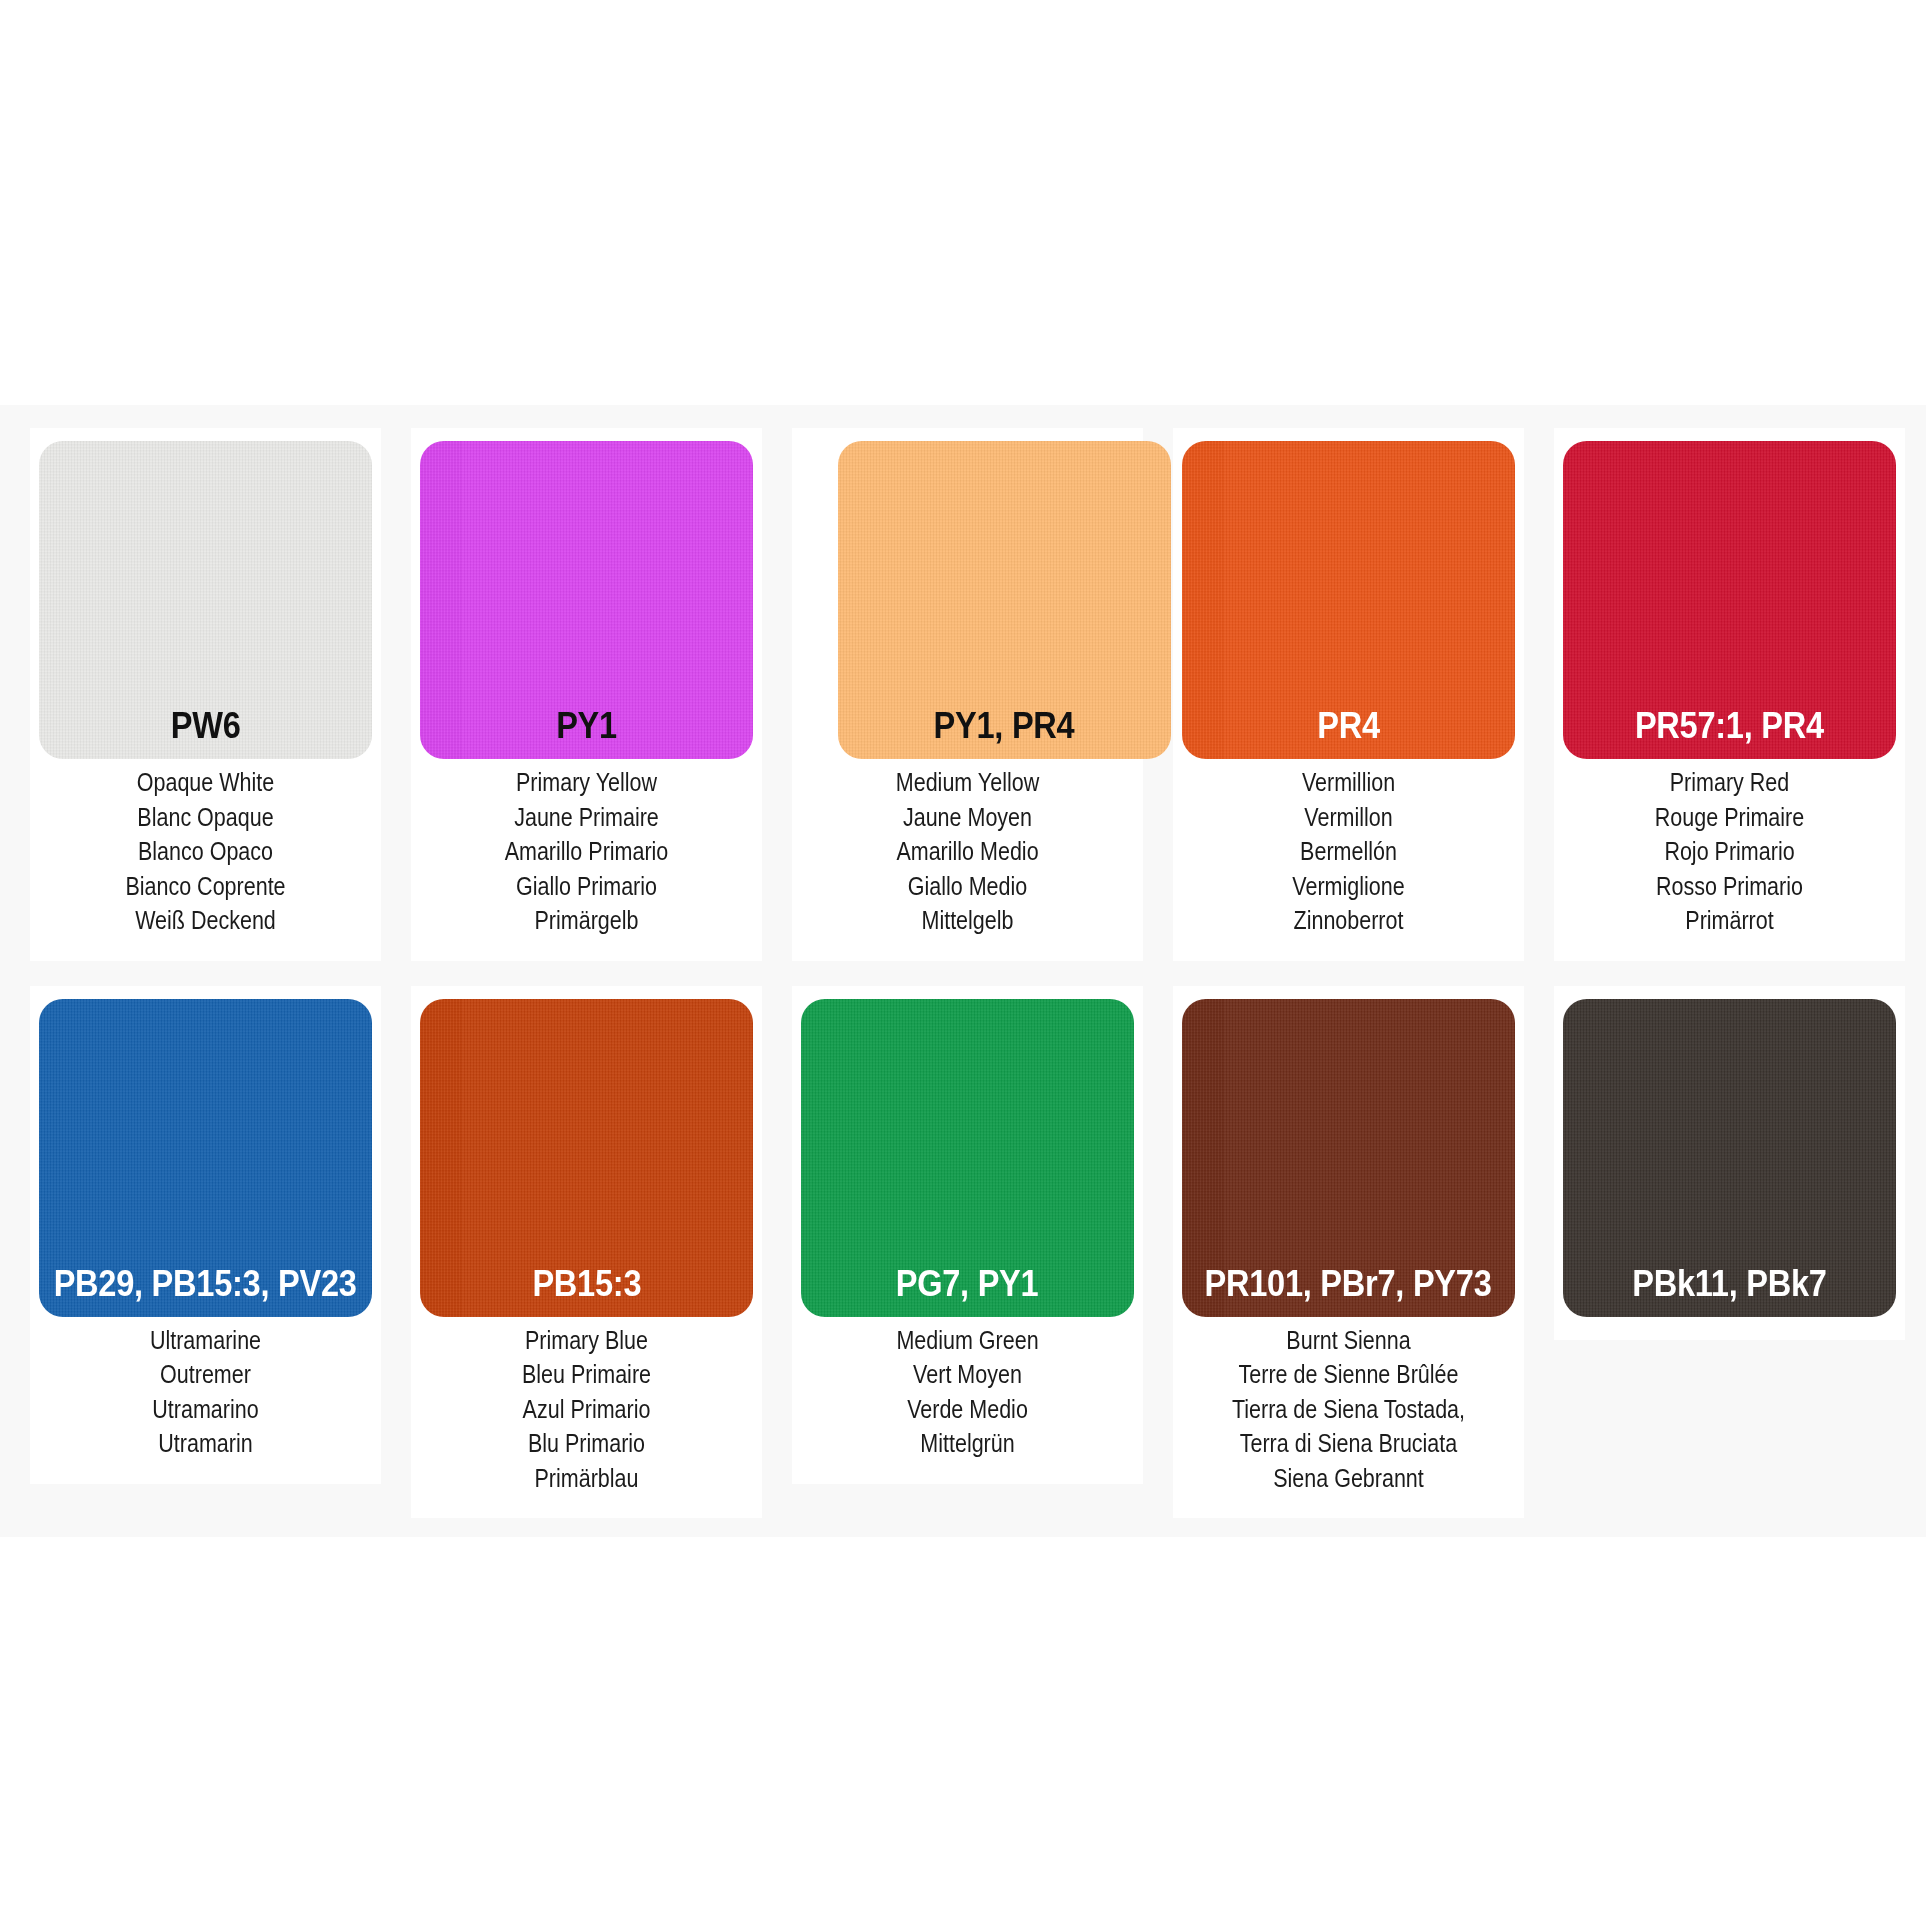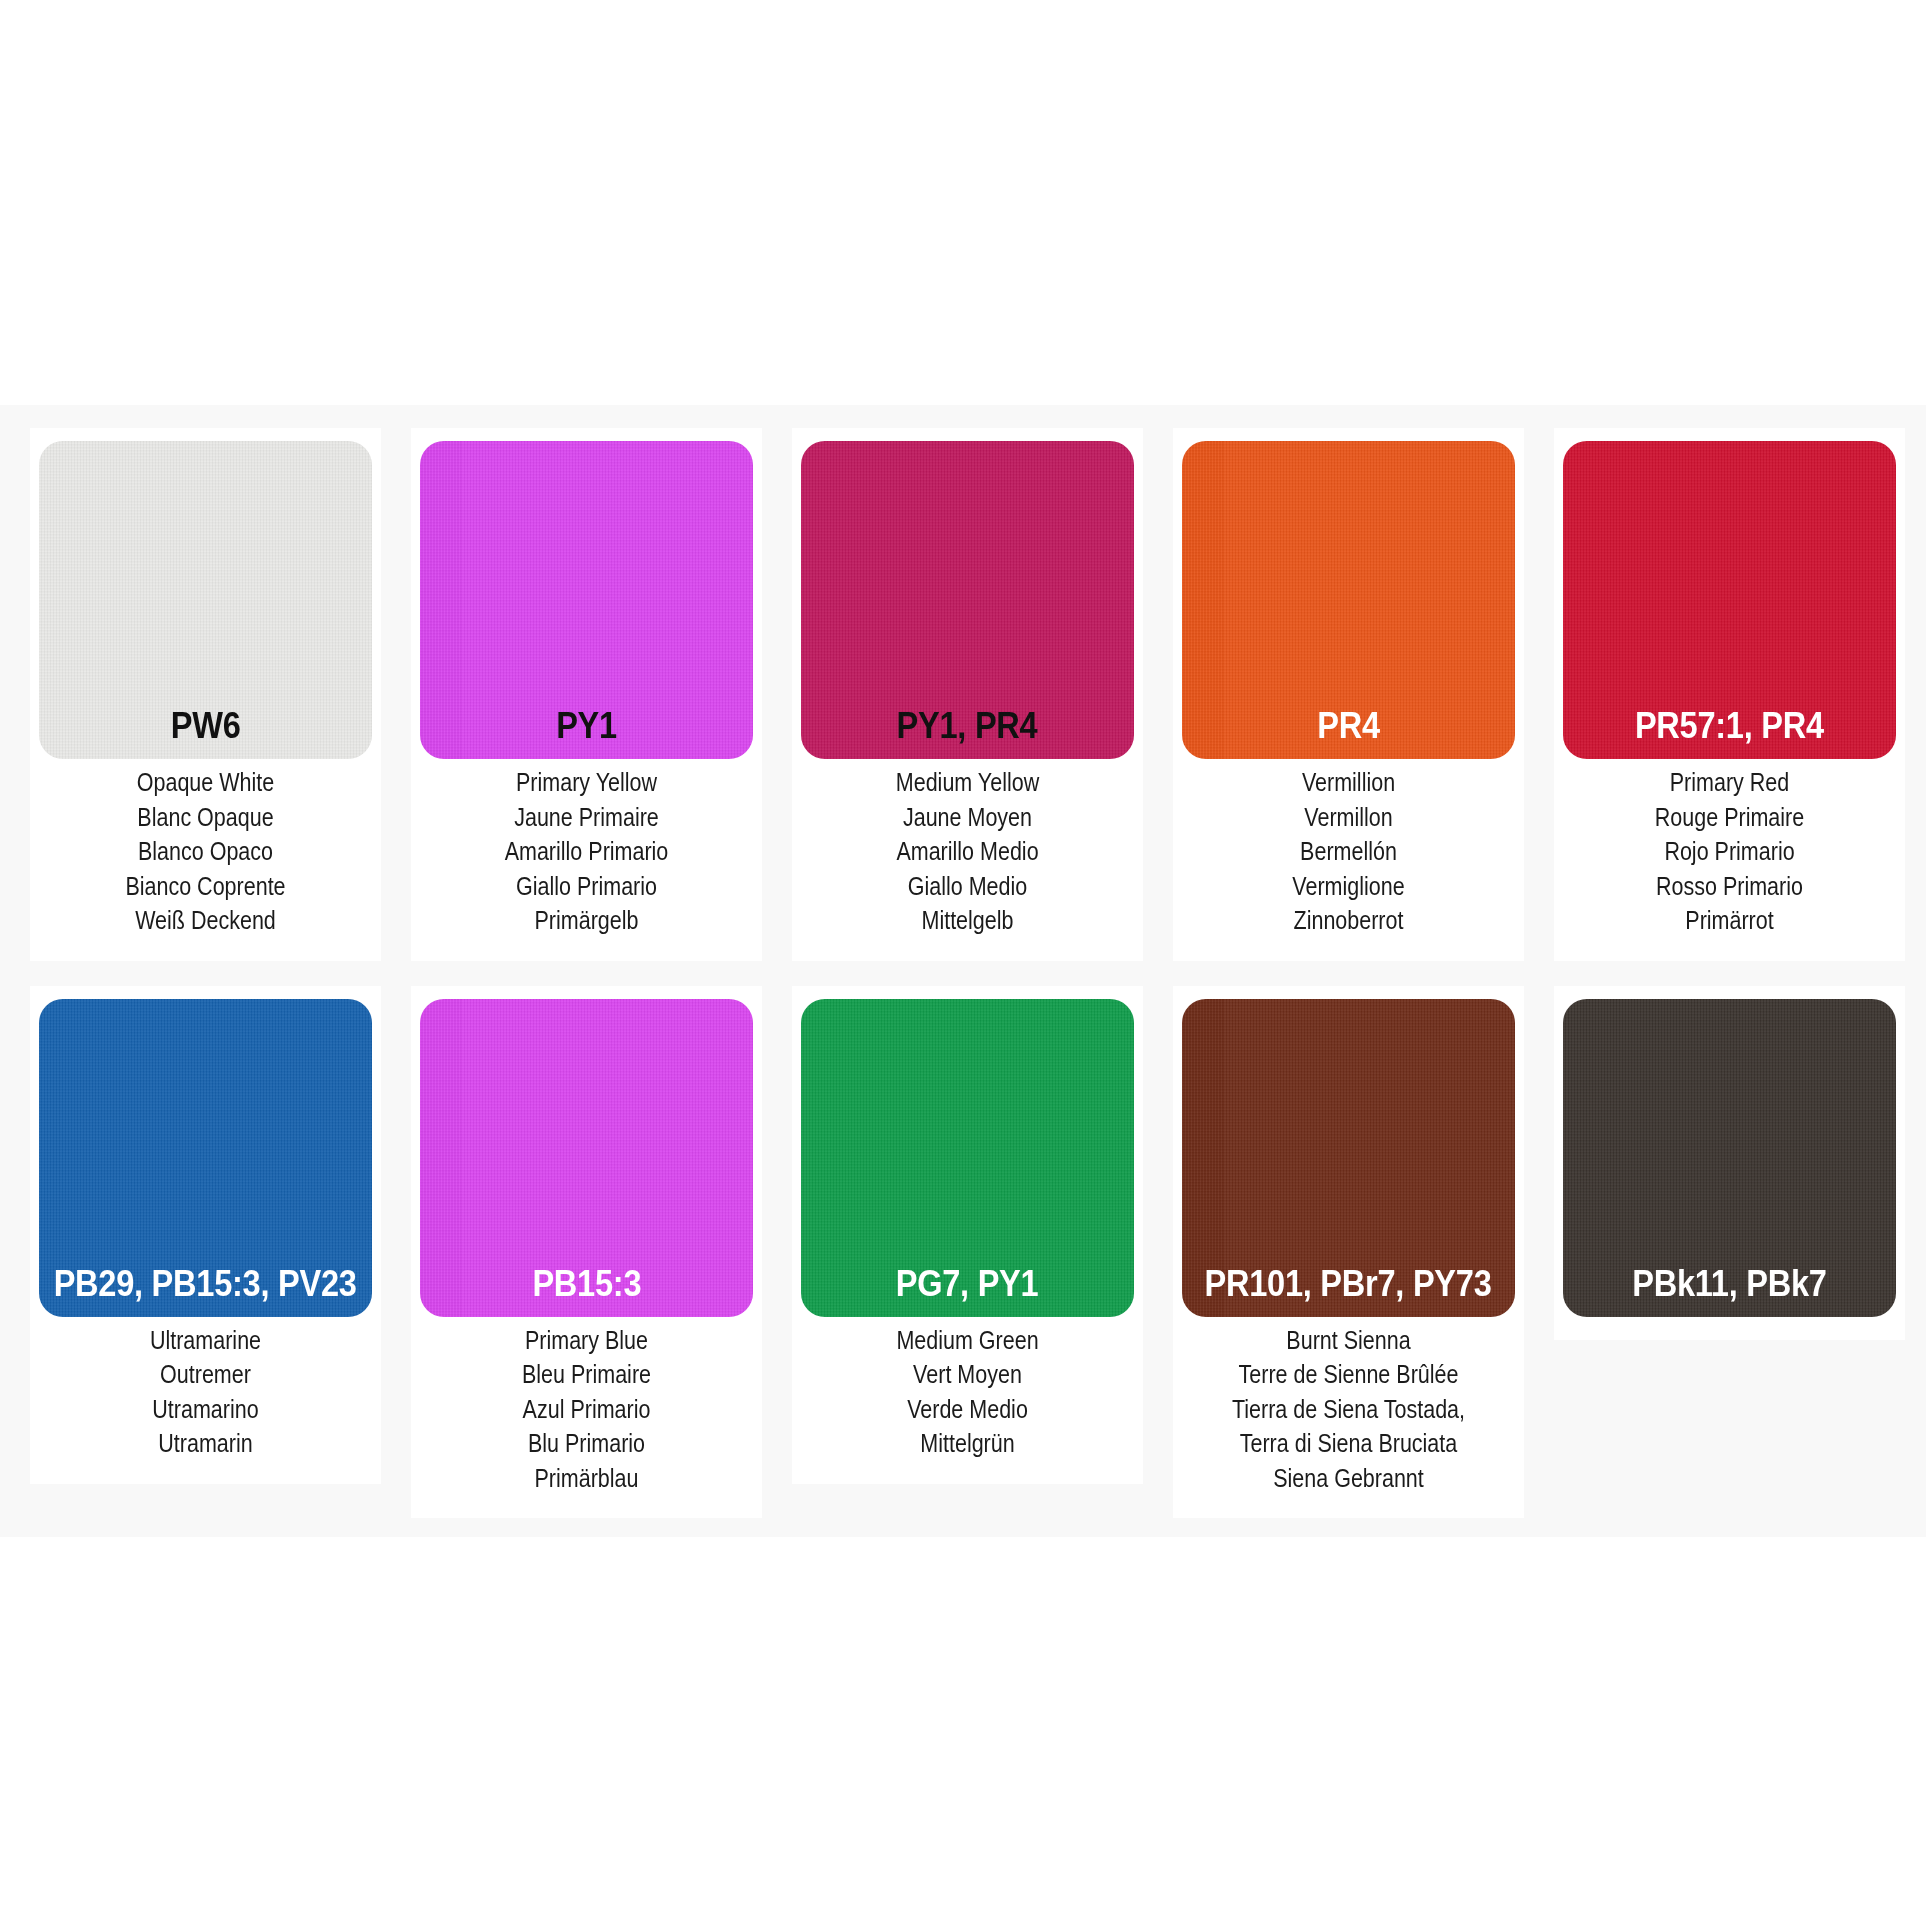--- a/index.html
+++ b/index.html
@@ -124,21 +124,21 @@
         </div>
         <div class="names">
           <div class="name">Primary Yellow</div>
           <div class="name">Jaune Primaire</div>
           <div class="name">Amarillo Primario</div>
           <div class="name">Giallo Primario</div>
           <div class="name">Primärgelb</div>
         </div>
       </div>
       <div class="card">
-        <div class="swatch" style="background: #be185d;">
+        <div class="swatch" style="background: #fdba74; margin-left: 37px;">
           <div class="swatch-texture"></div>
           <div class="pigment-code" style="color: rgb(17, 17, 17);">PY1, PR4</div>
         </div>
         <div class="names">
           <div class="name">Medium Yellow</div>
           <div class="name">Jaune Moyen</div>
           <div class="name">Amarillo Medio</div>
           <div class="name">Giallo Medio</div>
           <div class="name">Mittelgelb</div>
         </div>
@@ -175,21 +175,21 @@
           <div class="pigment-code" style="color: rgb(255, 255, 255);">PB29, PB15:3, PV23</div>
         </div>
         <div class="names">
           <div class="name">Ultramarine</div>
           <div class="name">Outremer</div>
           <div class="name">Utramarino</div>
           <div class="name">Utramarin</div>
         </div>
       </div>
       <div class="card">
-        <div class="swatch" style="background: #d946ef;">
+        <div class="swatch" style="background: #c2410c;">
           <div class="swatch-texture"></div>
           <div class="pigment-code" style="color: rgb(255, 255, 255);">PB15:3</div>
         </div>
         <div class="names">
           <div class="name">Primary Blue</div>
           <div class="name">Bleu Primaire</div>
           <div class="name">Azul Primario</div>
           <div class="name">Blu Primario</div>
           <div class="name">Primärblau</div>
         </div>

